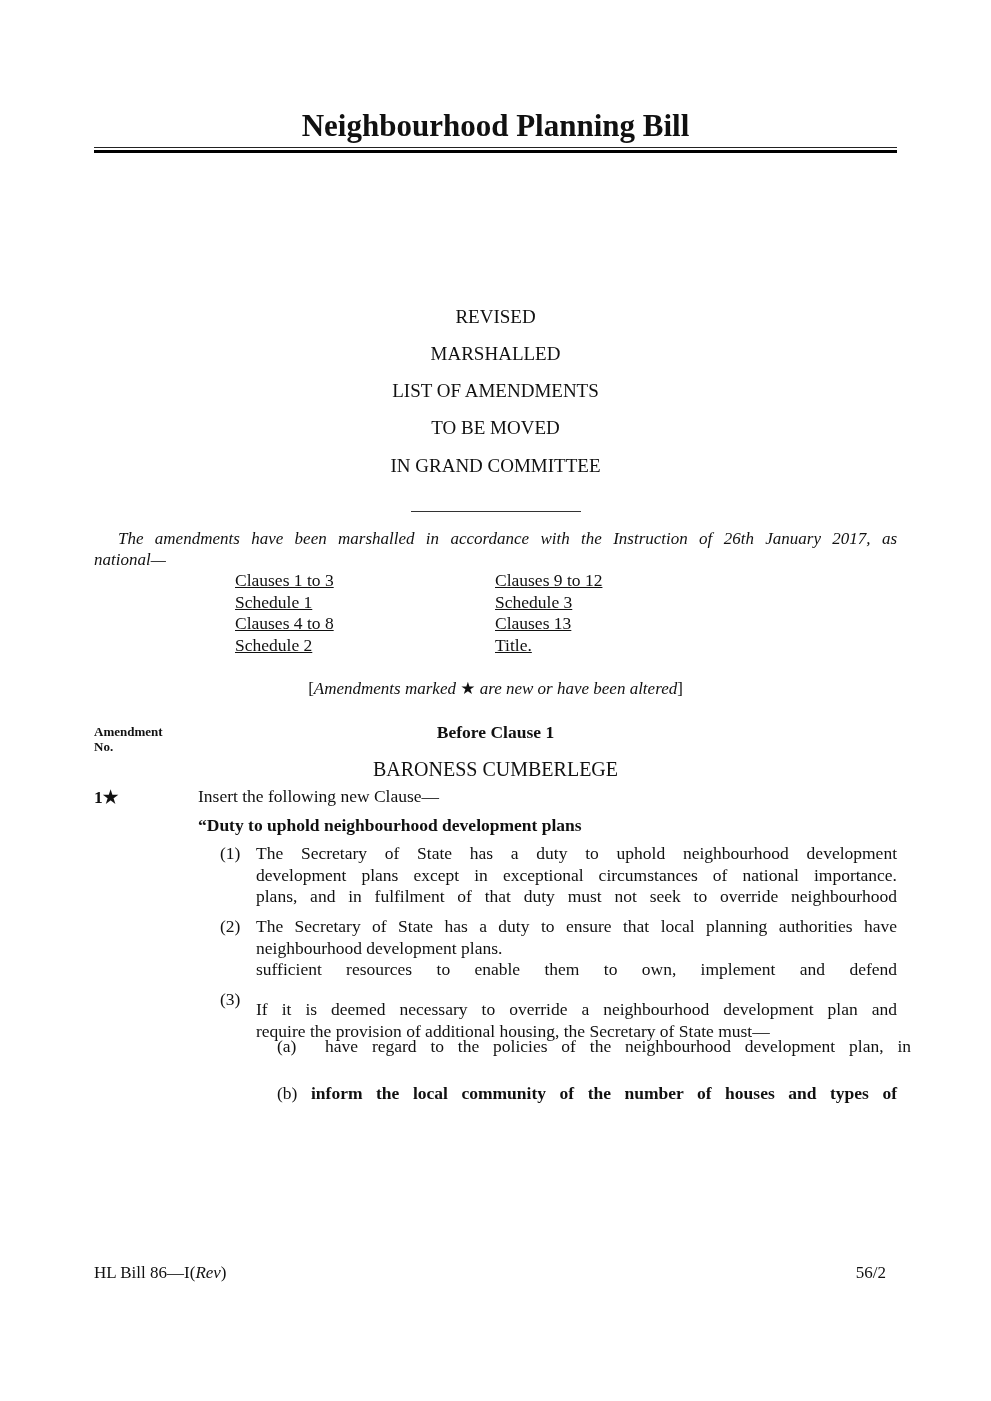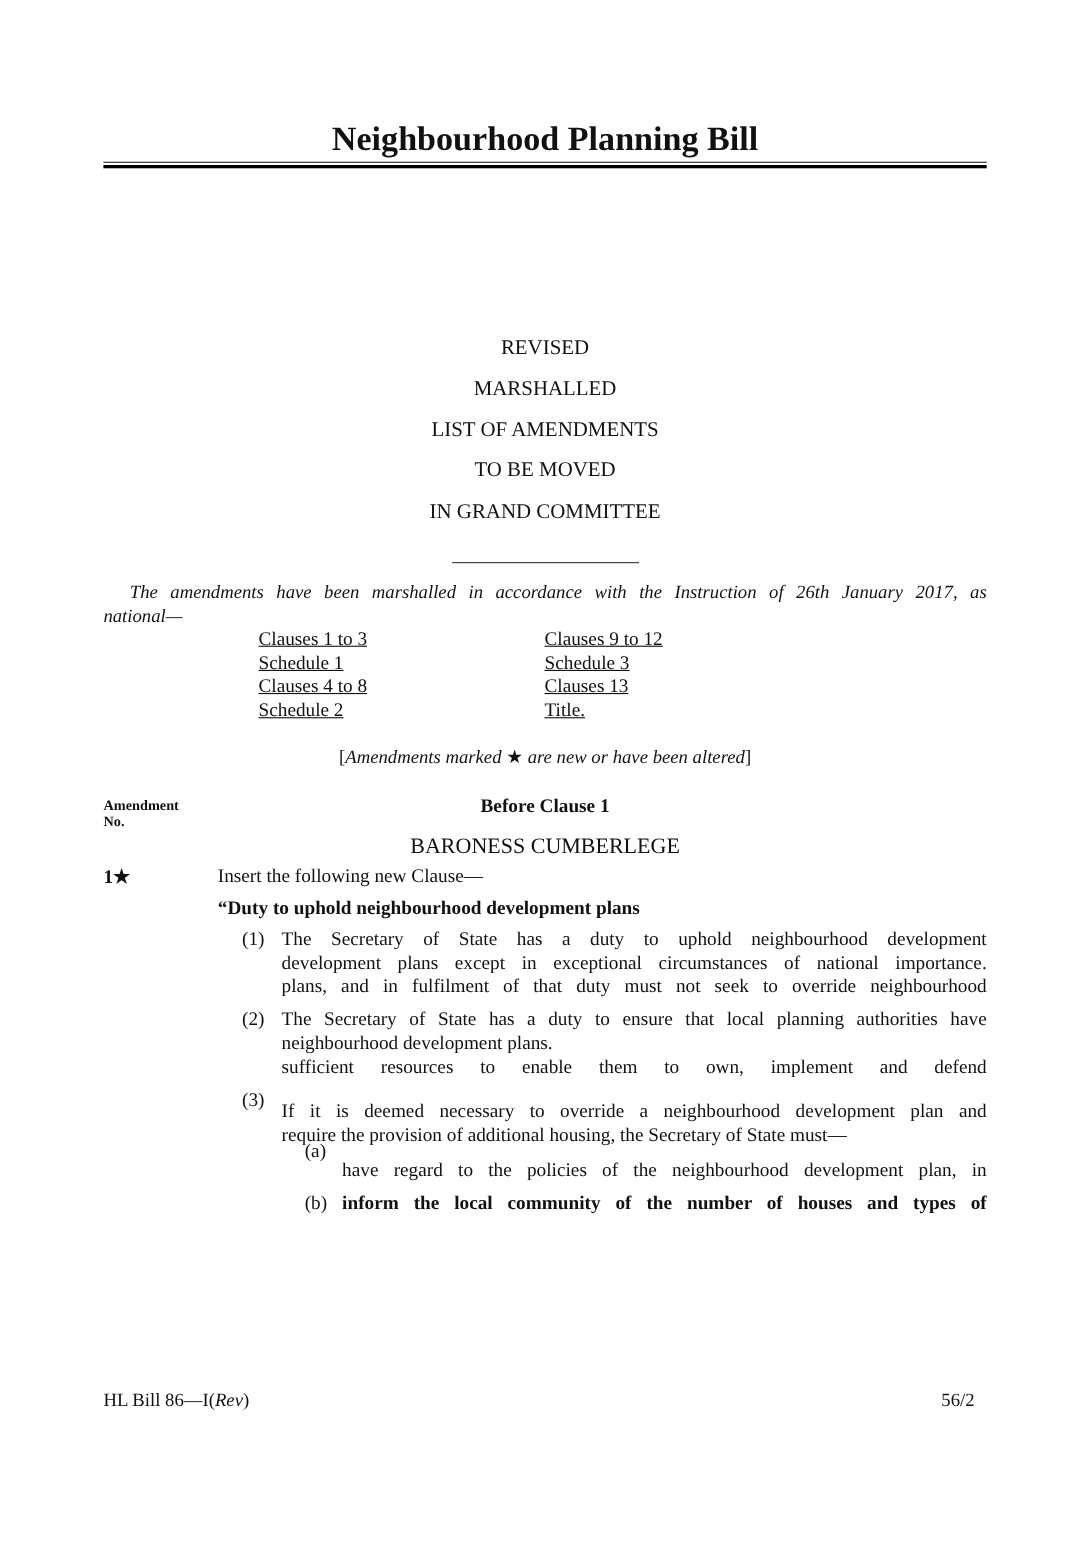--- a/index.html
+++ b/index.html
@@ -100,21 +100,21 @@
   <div style="text-align:justify;text-align-last:justify;">sufficient resources to enable them to own, implement and defend</div>
 </div>
 
 <div class="abs para-num" style="left:220px;top:989px;">(3)</div>
 <div class="abs para" style="left:256px;width:641px;top:989px;margin-top:10px;">
   <div style="text-align:justify;text-align-last:justify;">If it is deemed necessary to override a neighbourhood development plan and</div>
   <div>require the provision of additional housing, the Secretary of State must—</div>
 </div>
 
 <div class="abs para-num" style="left:277px;top:1036px;">(a)</div>
-<div class="abs para" style="left:311px;width:586px;top:1036px;margin-top:17px;">
+<div class="abs para" style="left:325px;width:586px;top:1036px;">
   <div style="text-align:justify;text-align-last:justify;">have regard to the policies of the neighbourhood development plan, in</div>
 </div>
 
 <div class="abs para-num" style="left:277px;top:1083px;">(b)</div>
 <div class="abs para" style="left:311px;width:586px;top:1083px;font-weight:bold;">
   <div style="text-align:justify;text-align-last:justify;">inform the local community of the number of houses and types of</div>
 </div>
 
 <div class="abs footer-left"><span>HL Bill 86—I(</span><span class="it">Rev</span><span>)</span></div>
 <div class="abs footer-right">56/2</div>

